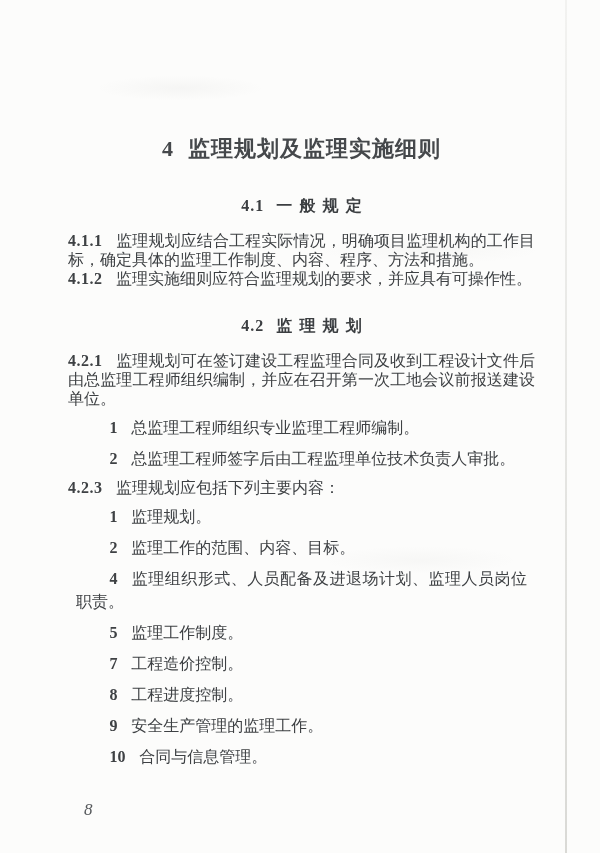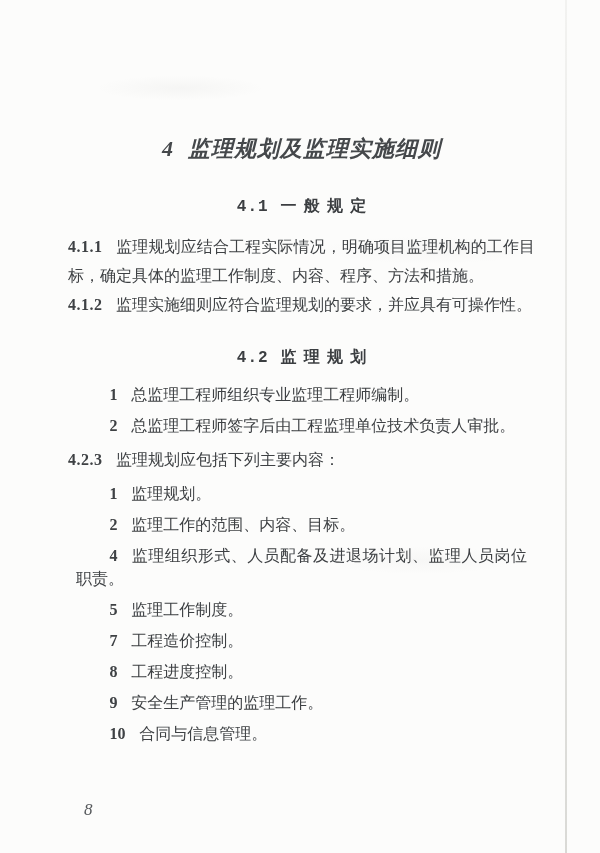--- a/index.html
+++ b/index.html
@@ -37,46 +37,44 @@
     width: 467px;
   }
   h1.chapter {
     margin: 0 0 30px 0;
     text-align: center;
     font-size: 22px;
     line-height: 30px;
     font-weight: bold;
     color: #45484b;
     letter-spacing: 1px;
-    font-style: italic;
   }
   h1.chapter .chnum {
     margin-right: 14px;
   }
   h2.section {
     margin: 26px 0 13px 0;
     text-align: center;
     font-size: 16px;
     line-height: 24px;
     font-weight: bold;
     color: #3b3e41;
   }
   h2.section .hnum {
     margin-right: 12px;
     letter-spacing: 1px;
-    font-family: Liberation Mono, monospace;
   }
   h2.section .htext {
     letter-spacing: 0.45em;
     margin-right: -0.45em; 
   }
   p.clause {
     margin: 0;
     font-size: 16px;
-    line-height: 29px;
+    line-height: 19px;
     text-align: justify;
     text-justify: inter-character;
   }
   p.clause .cnum {
     font-weight: bold;
     letter-spacing: 0.5px;
     margin-right: 0.85em;
   }
   p.item {
     margin: 8px;
@@ -120,20 +118,23 @@
     </p>
 
     <p class="clause">
       <span class="cnum">4.1.2</span><span>监理实施细则应符合监理规划的要求，并应具有可操作性。</span>
     </p>
 
     <h2 class="section">
       <span class="hnum">4.2</span><span class="htext">监理规划</span>
     </h2>
 
+    <p class="clause">
+      <span class="cnum">4.2.1</span><span>监理规划可在签订建设工程监理合同及收到工程设计文件后由总监理工程师组织编制，并应在召开第一次工地会议前报送建设单位。</span>
+    </p>
 
 
     <p class="item">
       <span class="inum">1</span><span>总监理工程师组织专业监理工程师编制。</span>
     </p>
     <p class="item">
       <span class="inum">2</span><span>总监理工程师签字后由工程监理单位技术负责人审批。</span>
     </p>
 
     <p class="clause">

